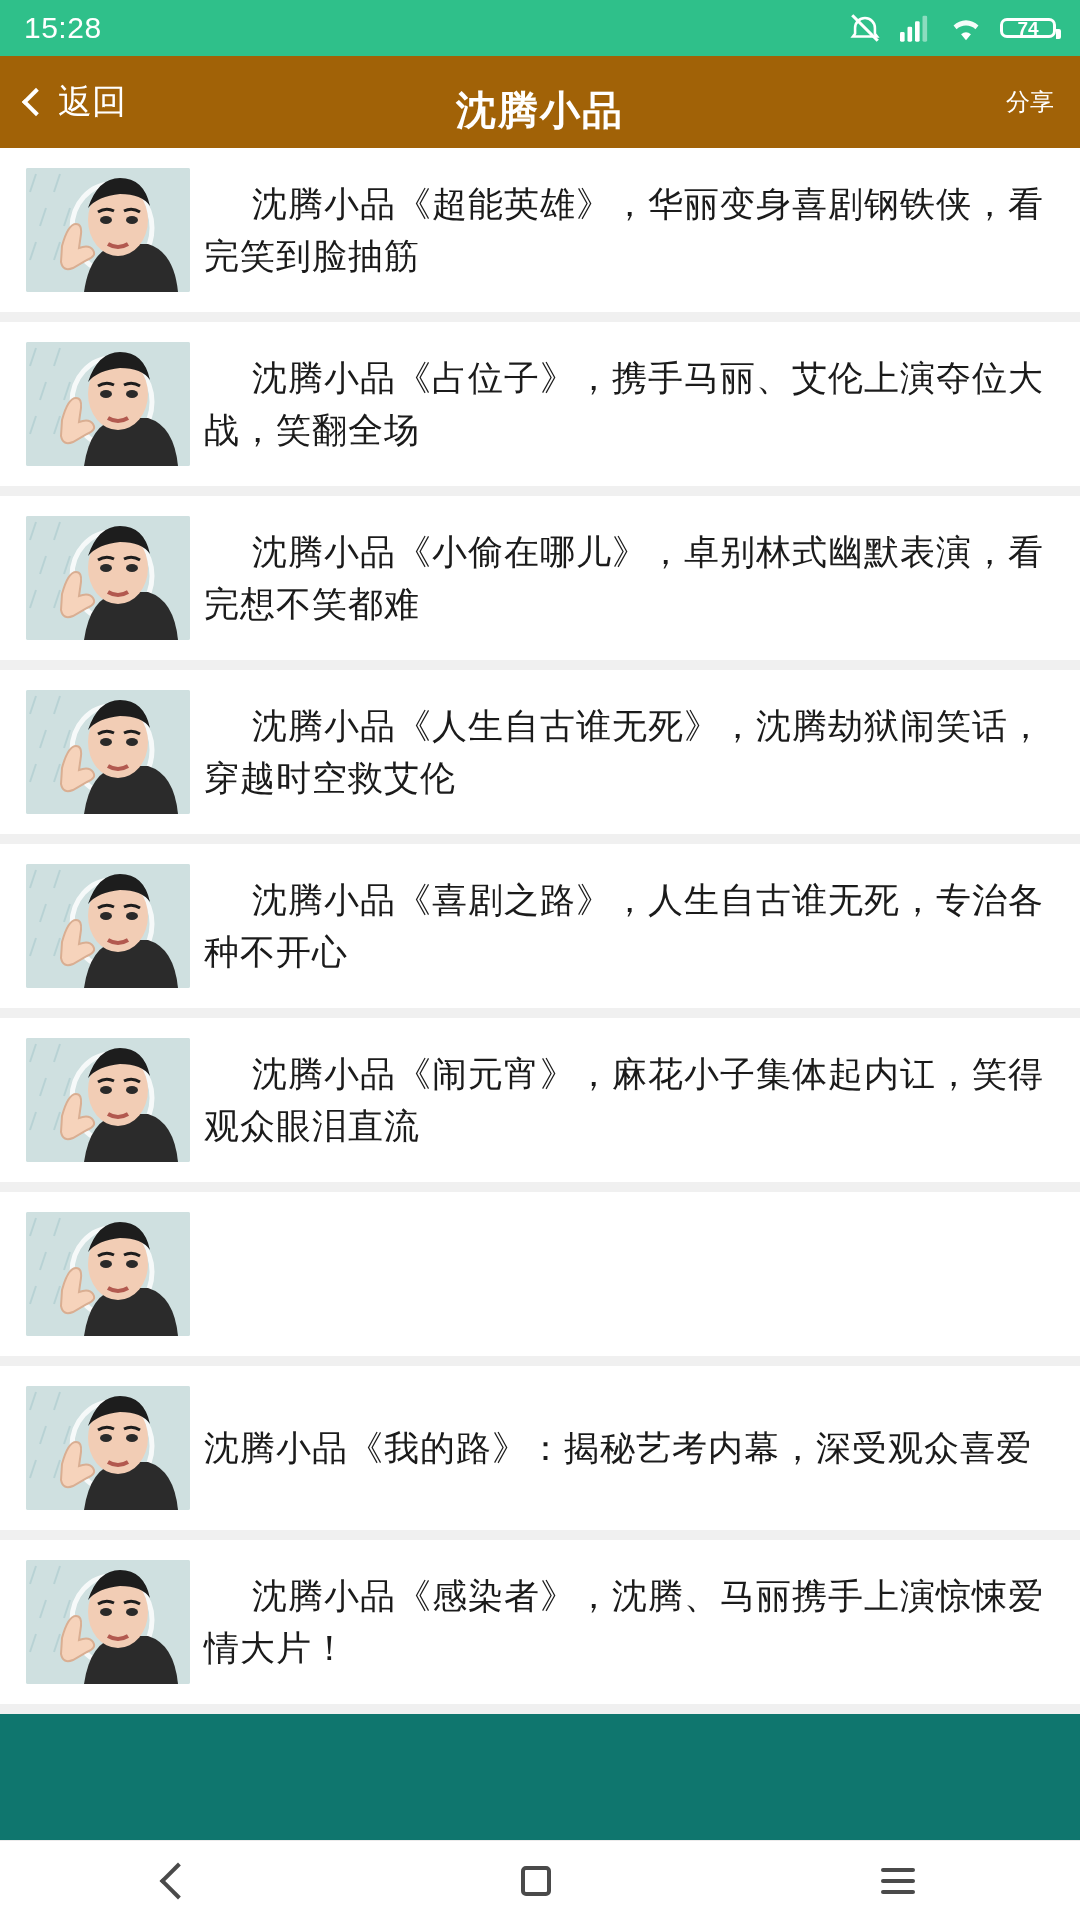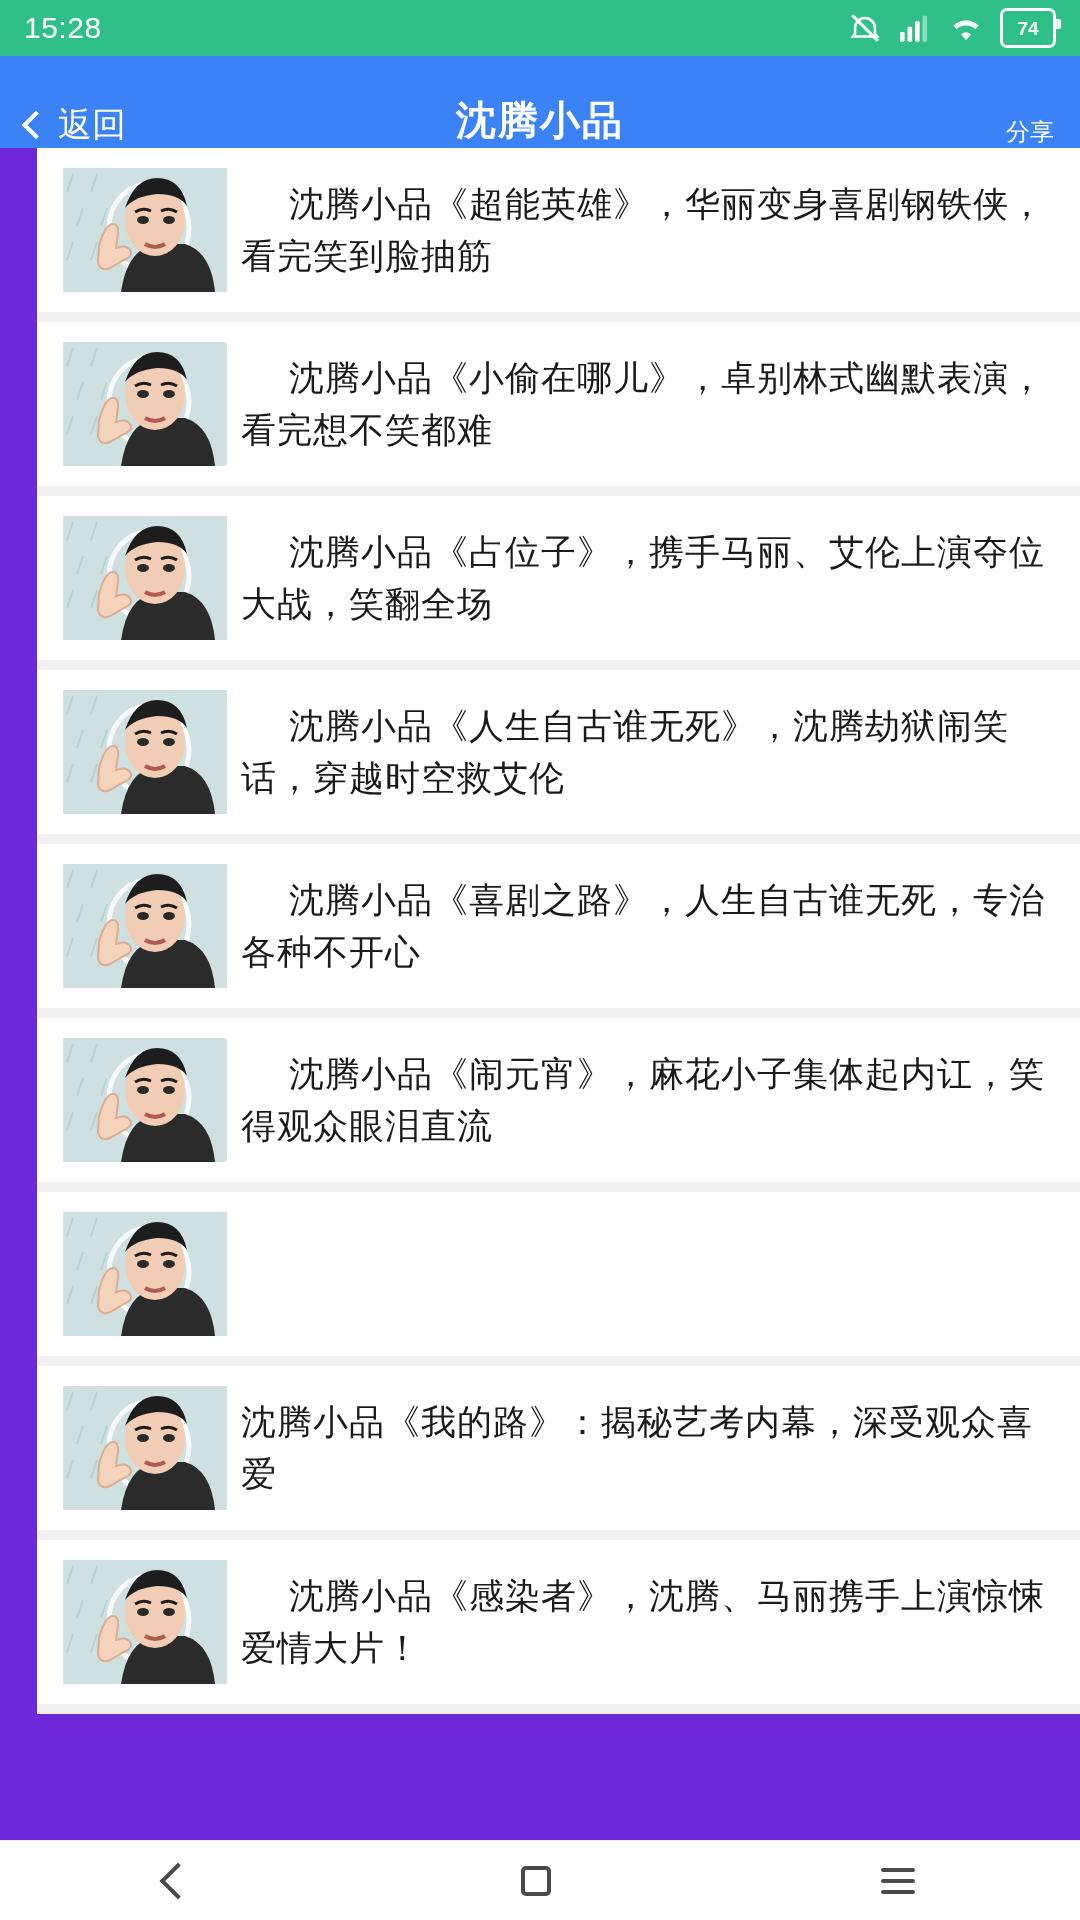--- a/index.html
+++ b/index.html
@@ -28,21 +28,21 @@
   }
   .status-icons {
     display: flex;
     align-items: center;
     gap: 16px;
   }
   .icon-svg { display: block; }
   .battery {
     position: relative;
     width: 56px;
-    height: 40px;
+    height: 20px;
     border: 3px solid #ffffff;
     border-radius: 7px;
     display: flex;
     align-items: center;
     justify-content: center;
   }
   .battery:after {
     content: "";
     position: absolute;
     right: -8px;
@@ -55,23 +55,23 @@
   .battery-text {
     font-size: 19px;
     line-height: 1;
     color: #ffffff;
     font-weight: 600;
   }
 
   
   .title-bar {
     height: 92px;
-    background: #3b82f6;
-    display: flex;
-    align-items: flex-end;
+    background: #a16207;
+    display: flex;
+    align-items: center;
     justify-content: space-between;
     padding: 0 26px;
     color: #ffffff;
   }
   .back-btn {
     display: flex;
     align-items: center;
     gap: 4px;
     font-size: 34px;
     min-width: 180px;
@@ -94,24 +94,23 @@
     margin-top: 17px;
   }
   .share-btn {
     font-size: 24px;
     min-width: 180px;
     text-align: right;
   }
 
   
   .list {
-    background: #6d28d9;
+    background: #0f766e;
     height: 1692px;
     overflow: hidden;
-    padding-left: 37px;
   }
   .list-item {
     background: #ffffff;
     display: flex;
     align-items: center;
     padding: 20px 26px;
     border-bottom: 10px solid #f0f0f0;
     min-height: 145px;
   }
   .thumb {
@@ -258,48 +257,48 @@
         <ellipse cx="92" cy="52" rx="30" ry="36" fill="#f2cdb5"></ellipse>
         <path d="M62 40 q10-30 32-30 q24 0 30 28 q-8-12-30-12 q-22 2-32 14z" fill="#1d1d1d"></path>
         <ellipse cx="80" cy="52" rx="6" ry="4" fill="#2a2a2a"></ellipse>
         <ellipse cx="106" cy="52" rx="6" ry="4" fill="#2a2a2a"></ellipse>
         <path d="M72 44 q8-5 16-1" stroke="#1d1d1d" stroke-width="3" fill="none"></path>
         <path d="M98 43 q8-4 16 1" stroke="#1d1d1d" stroke-width="3" fill="none"></path>
         <path d="M82 76 q10 6 20 0" stroke="#b2594f" stroke-width="4" fill="none"></path>
         <path d="M36 78 q6-22 14-22 q6 0 5 10 l-2 14 q10-4 14 2 q4 6-6 10 l-14 8 q-10 4-12-6z" fill="#f6d3bb" stroke="#d9ae92" stroke-width="2"></path>
       </svg>
     </div>
+    <div class="item-text">沈腾小品《占位子》，携手马丽、艾伦上演夺位大战，笑翻全场</div>
+  </div>
+
+  <div class="list-item">
+    <div class="thumb">
+      <svg viewBox="0 0 164 124" preserveAspectRatio="xMidYMid slice">
+        <rect width="164" height="124" fill="#cfe0e0"></rect>
+        <g stroke="#b8d2d4" stroke-width="2">
+            <line x1="10" y1="6" x2="4" y2="24"></line>
+            <line x1="34" y1="6" x2="28" y2="24"></line>
+            <line x1="20" y1="40" x2="14" y2="58"></line>
+            <line x1="44" y1="40" x2="38" y2="58"></line>
+            <line x1="10" y1="74" x2="4" y2="92"></line>
+            <line x1="34" y1="74" x2="28" y2="92"></line>
+          </g>
+        <ellipse cx="86" cy="60" rx="40" ry="44" fill="none" stroke="#ffffff" stroke-width="5" opacity="0.8"></ellipse>
+        <path d="M58 124 q6-42 34-48 l30 0 q26 8 30 48z" fill="#2b2b2b"></path>
+        <ellipse cx="92" cy="52" rx="30" ry="36" fill="#f2cdb5"></ellipse>
+        <path d="M62 40 q10-30 32-30 q24 0 30 28 q-8-12-30-12 q-22 2-32 14z" fill="#1d1d1d"></path>
+        <ellipse cx="80" cy="52" rx="6" ry="4" fill="#2a2a2a"></ellipse>
+        <ellipse cx="106" cy="52" rx="6" ry="4" fill="#2a2a2a"></ellipse>
+        <path d="M72 44 q8-5 16-1" stroke="#1d1d1d" stroke-width="3" fill="none"></path>
+        <path d="M98 43 q8-4 16 1" stroke="#1d1d1d" stroke-width="3" fill="none"></path>
+        <path d="M82 76 q10 6 20 0" stroke="#b2594f" stroke-width="4" fill="none"></path>
+        <path d="M36 78 q6-22 14-22 q6 0 5 10 l-2 14 q10-4 14 2 q4 6-6 10 l-14 8 q-10 4-12-6z" fill="#f6d3bb" stroke="#d9ae92" stroke-width="2"></path>
+      </svg>
+    </div>
     <div class="item-text">沈腾小品《小偷在哪儿》，卓别林式幽默表演，看完想不笑都难</div>
-  </div>
-
-  <div class="list-item">
-    <div class="thumb">
-      <svg viewBox="0 0 164 124" preserveAspectRatio="xMidYMid slice">
-        <rect width="164" height="124" fill="#cfe0e0"></rect>
-        <g stroke="#b8d2d4" stroke-width="2">
-            <line x1="10" y1="6" x2="4" y2="24"></line>
-            <line x1="34" y1="6" x2="28" y2="24"></line>
-            <line x1="20" y1="40" x2="14" y2="58"></line>
-            <line x1="44" y1="40" x2="38" y2="58"></line>
-            <line x1="10" y1="74" x2="4" y2="92"></line>
-            <line x1="34" y1="74" x2="28" y2="92"></line>
-          </g>
-        <ellipse cx="86" cy="60" rx="40" ry="44" fill="none" stroke="#ffffff" stroke-width="5" opacity="0.8"></ellipse>
-        <path d="M58 124 q6-42 34-48 l30 0 q26 8 30 48z" fill="#2b2b2b"></path>
-        <ellipse cx="92" cy="52" rx="30" ry="36" fill="#f2cdb5"></ellipse>
-        <path d="M62 40 q10-30 32-30 q24 0 30 28 q-8-12-30-12 q-22 2-32 14z" fill="#1d1d1d"></path>
-        <ellipse cx="80" cy="52" rx="6" ry="4" fill="#2a2a2a"></ellipse>
-        <ellipse cx="106" cy="52" rx="6" ry="4" fill="#2a2a2a"></ellipse>
-        <path d="M72 44 q8-5 16-1" stroke="#1d1d1d" stroke-width="3" fill="none"></path>
-        <path d="M98 43 q8-4 16 1" stroke="#1d1d1d" stroke-width="3" fill="none"></path>
-        <path d="M82 76 q10 6 20 0" stroke="#b2594f" stroke-width="4" fill="none"></path>
-        <path d="M36 78 q6-22 14-22 q6 0 5 10 l-2 14 q10-4 14 2 q4 6-6 10 l-14 8 q-10 4-12-6z" fill="#f6d3bb" stroke="#d9ae92" stroke-width="2"></path>
-      </svg>
-    </div>
-    <div class="item-text">沈腾小品《占位子》，携手马丽、艾伦上演夺位大战，笑翻全场</div>
   </div>
 
   <div class="list-item">
     <div class="thumb">
       <svg viewBox="0 0 164 124" preserveAspectRatio="xMidYMid slice">
         <rect width="164" height="124" fill="#cfe0e0"></rect>
         <g stroke="#b8d2d4" stroke-width="2">
             <line x1="10" y1="6" x2="4" y2="24"></line>
             <line x1="34" y1="6" x2="28" y2="24"></line>
             <line x1="20" y1="40" x2="14" y2="58"></line>

